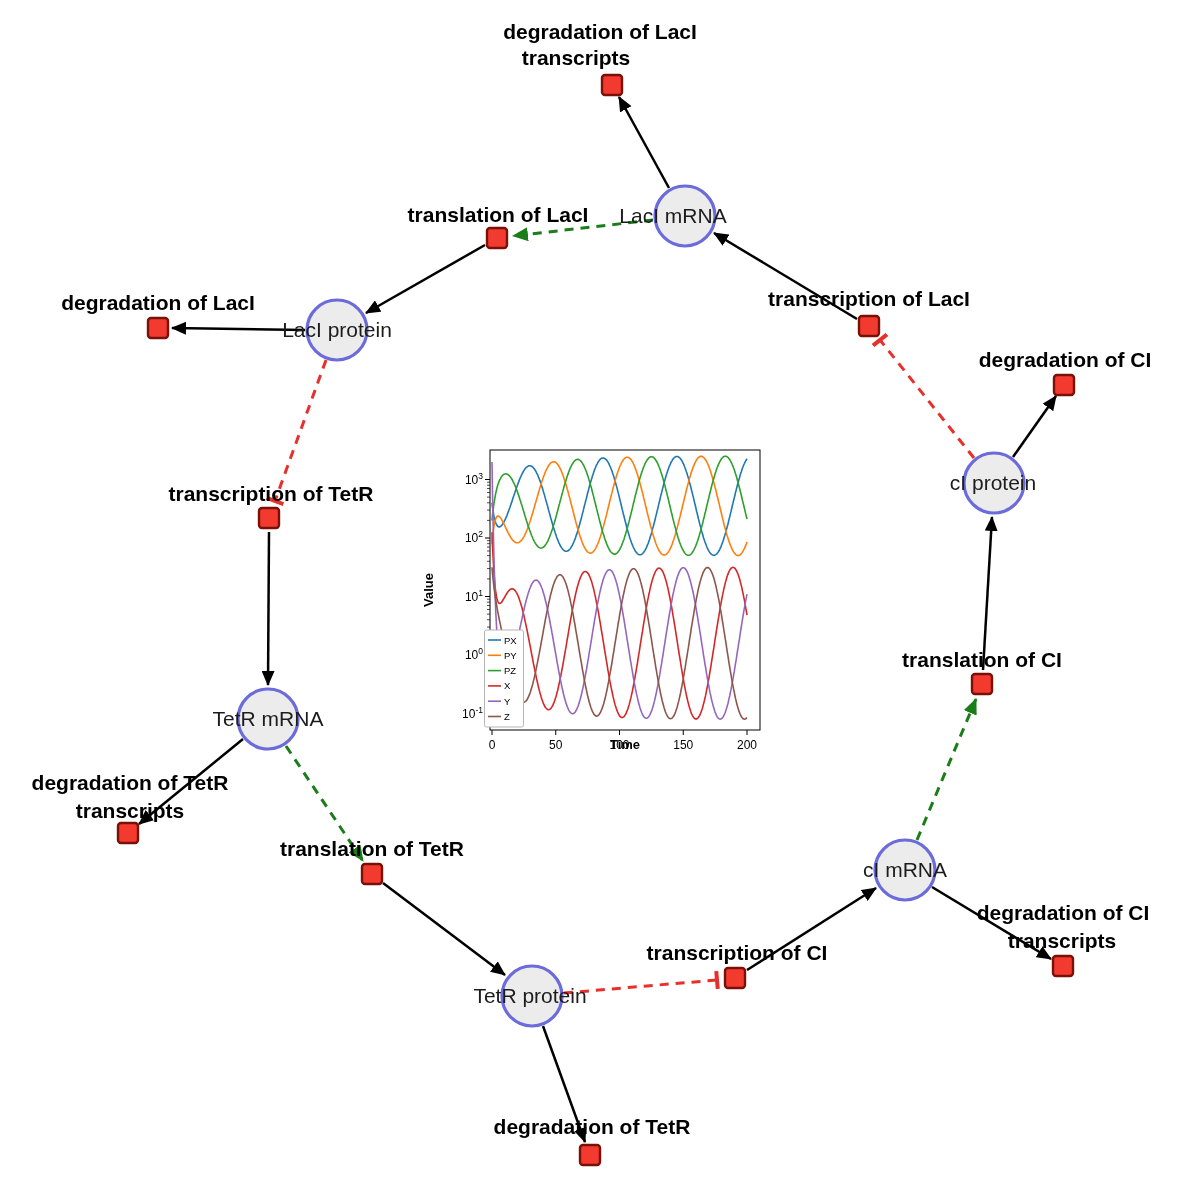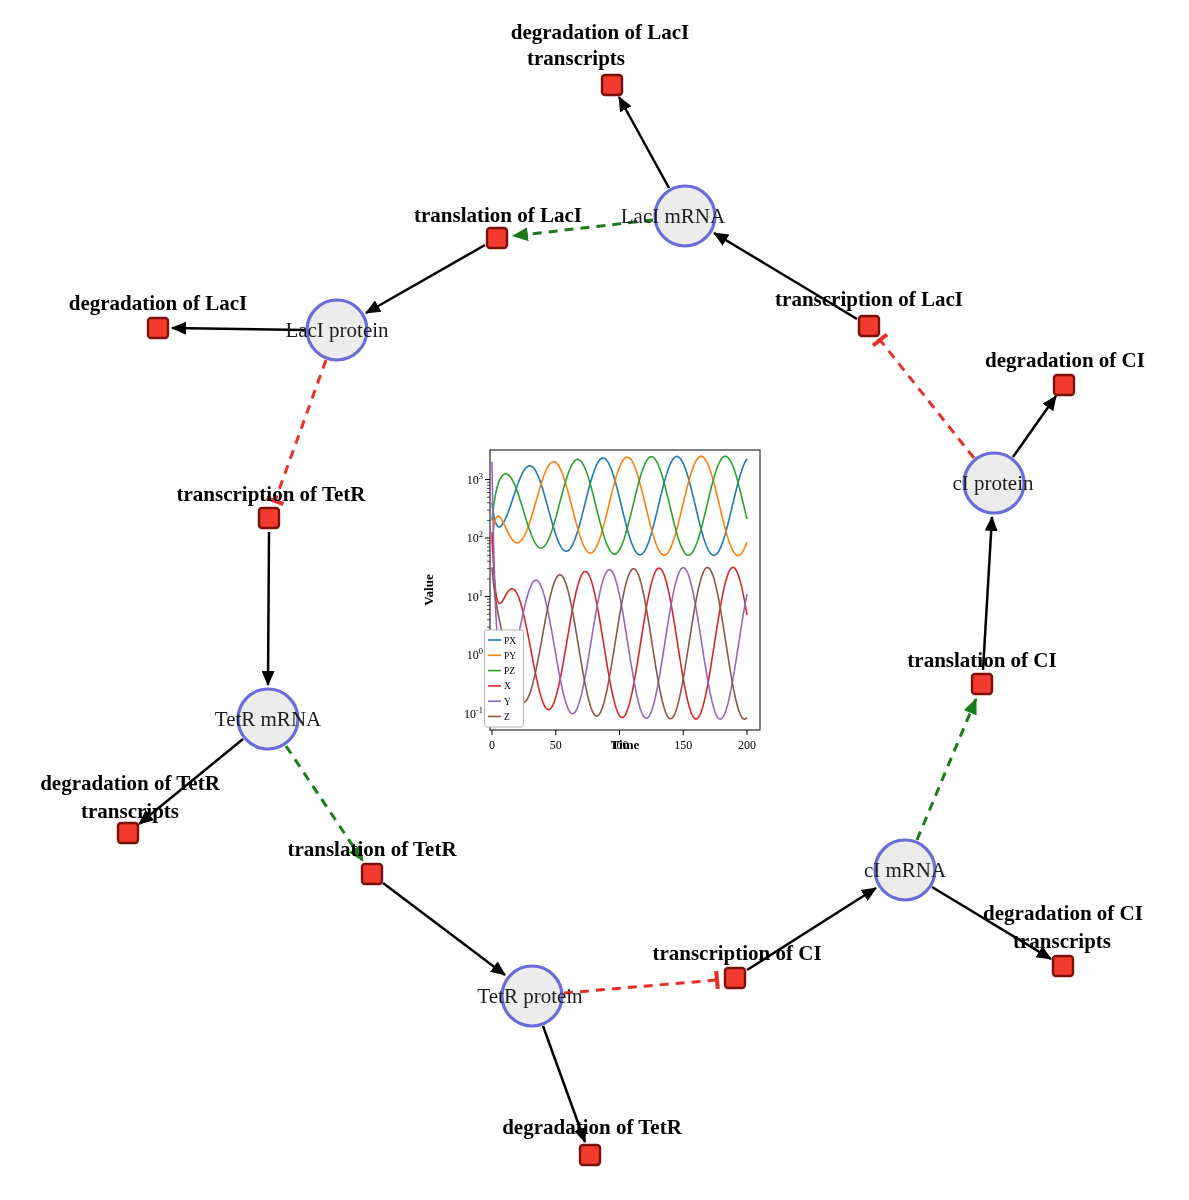--- a/index.html
+++ b/index.html
@@ -1,17 +1,17 @@
 <!DOCTYPE html>
 <html><head>
 <meta charset="utf-8">
 <style>
   html,body{margin:0;padding:0;background:#ffffff;}
   .canvas{position:relative;width:1189px;height:1200px;background:#ffffff;overflow:hidden;
-          font-family:Liberation Serif, serif;}
+          font-family:Liberation Sans, sans-serif;}
   svg{display:block;}
   .edge-black{stroke:#000000;stroke-width:2.5;fill:none;}
   .edge-mod{stroke:#1a7d1a;stroke-width:3;fill:none;stroke-dasharray:9 7;}
   .edge-inh{stroke:#e8302a;stroke-width:3;fill:none;stroke-dasharray:9 7;}
   .species-node{fill:#ececec;stroke:#6b6bdb;stroke-width:3.2;}
   .reaction-node{fill:#f23a2e;stroke:#7a1008;stroke-width:2.4;}
   .rxn-label{font-size:21px;font-weight:bold;fill:#000000;text-anchor:middle;}
   .sp-label{font-size:21px;font-weight:normal;fill:#1c1c1c;text-anchor:middle;}
   .axis-label{font-size:13px;font-weight:bold;fill:#000;text-anchor:middle;}
   .tick-label{font-size:12px;fill:#000;}

